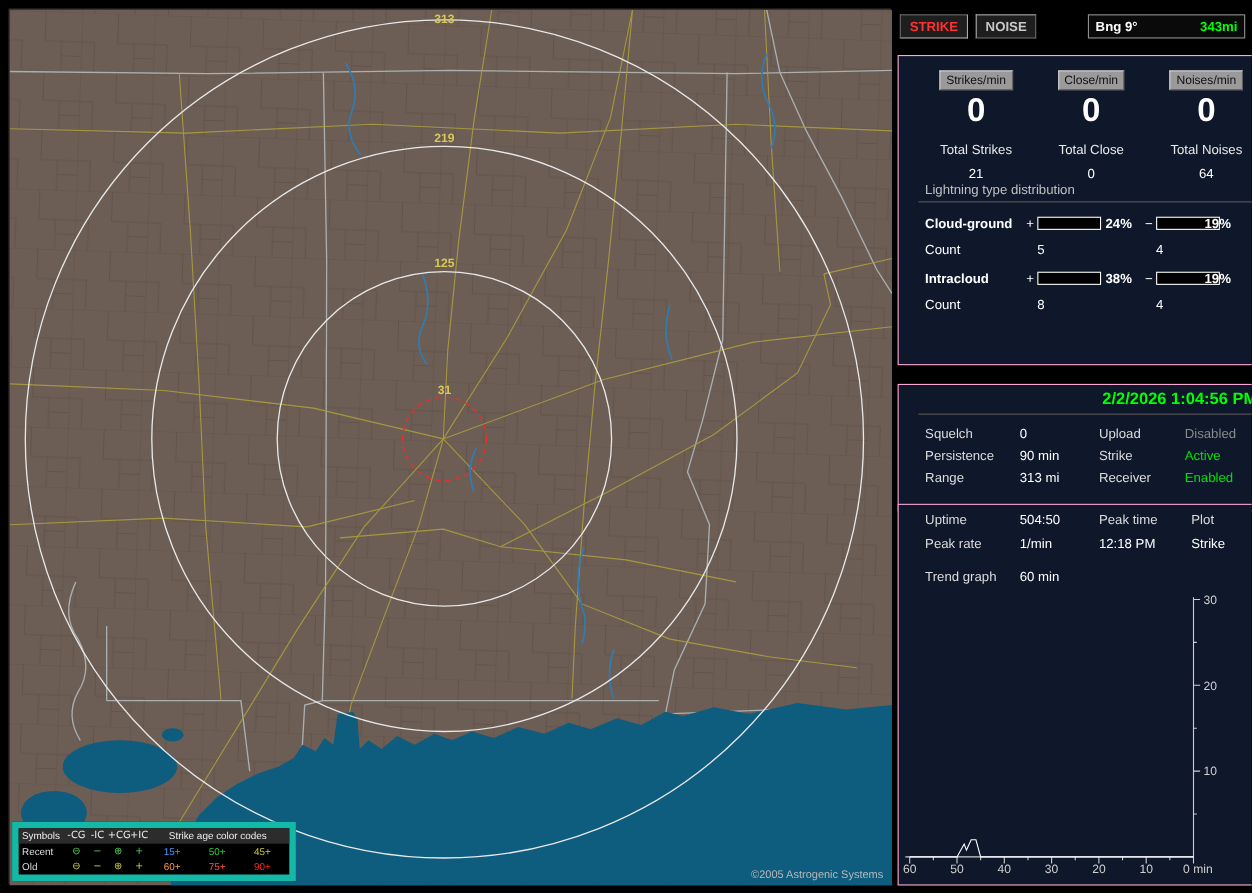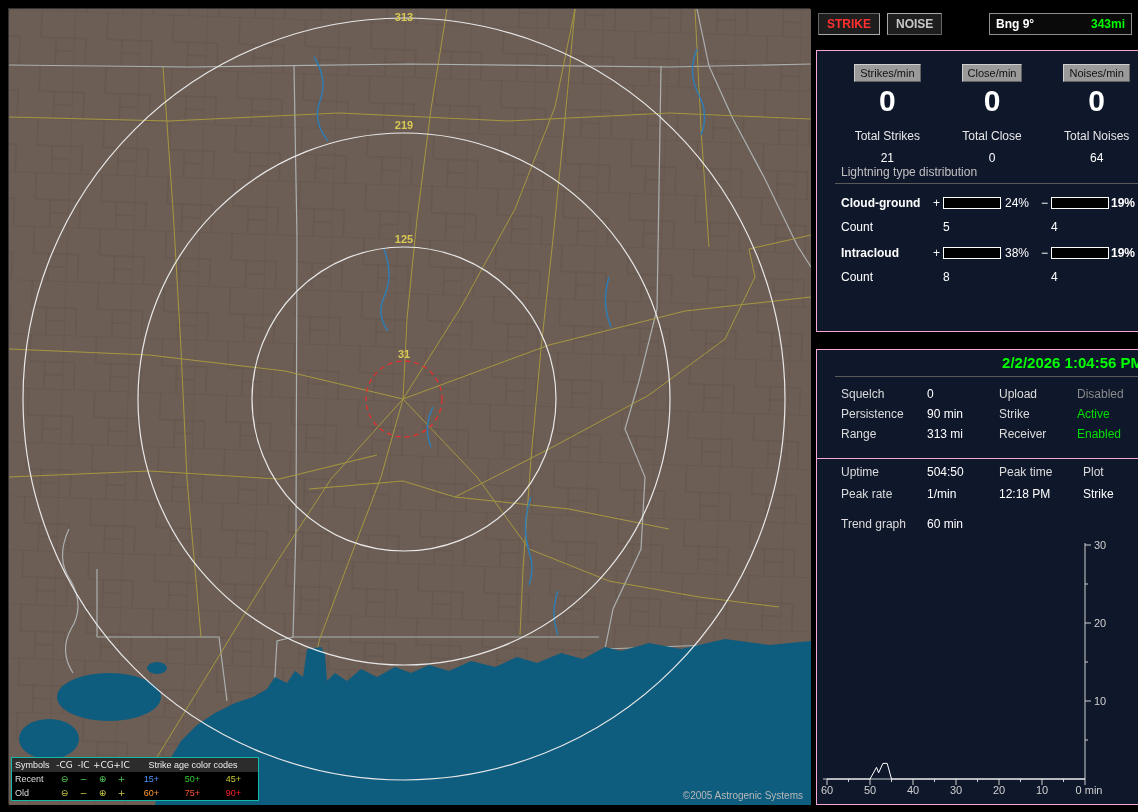--- a/index.html
+++ b/index.html
@@ -5,21 +5,21 @@
   html,body{margin:0;padding:0;background:#000;}
   #root{position:relative;width:1138px;height:812px;background:#000;overflow:hidden;
         font-family:"Liberation Sans",sans-serif;color:#fff;}
   
   .map{position:absolute;left:8px;top:8px;width:802px;height:796px;box-sizing:border-box;
        border:1px solid #333;background:#6d5e55;}
   .map svg{position:absolute;left:0;top:0;}
   .copyright{position:absolute;right:6px;bottom:2px;font-size:10px;color:#b8b8b8;}
   
   .legend{position:absolute;left:2px;bottom:2px;width:246px;background:#000;
-          border:1px solid #14b8a6;font-size:9px;color:#ddd;}
+          border:6px solid #14b8a6;font-size:9px;color:#ddd;}
   .lg-row{display:flex;align-items:center;height:14px;padding:0 3px;white-space:nowrap;}
   .lg-head{background:#2c2c2c;color:#eee;}
   .lg-c0{width:40px;}
   .lg-sym{width:19px;text-align:center;font-family:"DejaVu Sans",sans-serif;}
   .lg-age{width:41px;text-align:center;}
   .lg-age-head{flex:1;text-align:center;}
   
   .panel-top{position:absolute;left:818px;top:10px;width:314px;height:28px;display:flex;align-items:center;}
   .mode-btn{height:22px;line-height:20px;padding:0 8px;font-size:12px;font-weight:bold;
             background:#1e1e1e;border:1px solid;cursor:pointer;box-sizing:border-box;}
@@ -41,22 +41,22 @@
   .total-val{font-size:12px;color:#fff;margin-top:8px;}
   .dist-title{padding:0 6px 4px 6px;color:#c0c0c0;font-size:12px;
               border-bottom:1px solid #5a5a5a;}
   .dist-row{position:relative;height:14px;margin-top:12px;font-size:12px;color:#fff;}
   .dist-row .name{position:absolute;left:6px;top:0;font-weight:bold;}
   .dist-row .sign-plus{position:absolute;left:98px;top:0;}
   .dist-row .sign-minus{position:absolute;left:206px;top:0;}
   .bar{position:absolute;top:1px;width:56px;height:10px;border:1px solid #fff;background:#000;}
   .bar.b1{left:108px;} .bar.b2{left:216px;}
   .bar-fill{height:100%;}
-  .pct1{position:absolute;left:170px;top:0;font-weight:normal;}
-  .pct2{position:absolute;left:276px;top:0;font-weight:bold;}
+  .pct1{position:absolute;left:170px;top:0;font-weight:bold;}
+  .pct2{position:absolute;left:260px;top:0;font-weight:bold;}
   .count-row{position:relative;height:14px;margin-top:10px;font-size:12px;color:#fff;}
   .count-row .clabel{position:absolute;left:6px;top:0;}
   .count-row .c1{position:absolute;left:108px;top:0;}
   .count-row .c2{position:absolute;left:216px;top:0;}
   
   .dt-box{top:349px;height:114px;text-align:right;}
   .dt-date{padding:4px 6px 5px 6px;font-size:15px;font-weight:bold;border-bottom:1px solid #5a5a5a;}
   .info-rows{margin-top:10px;}
   .info-row{position:relative;height:20px;font-size:12px;}
   .info-row .f1{position:absolute;left:6px;top:0;color:#dcdcdc;}

